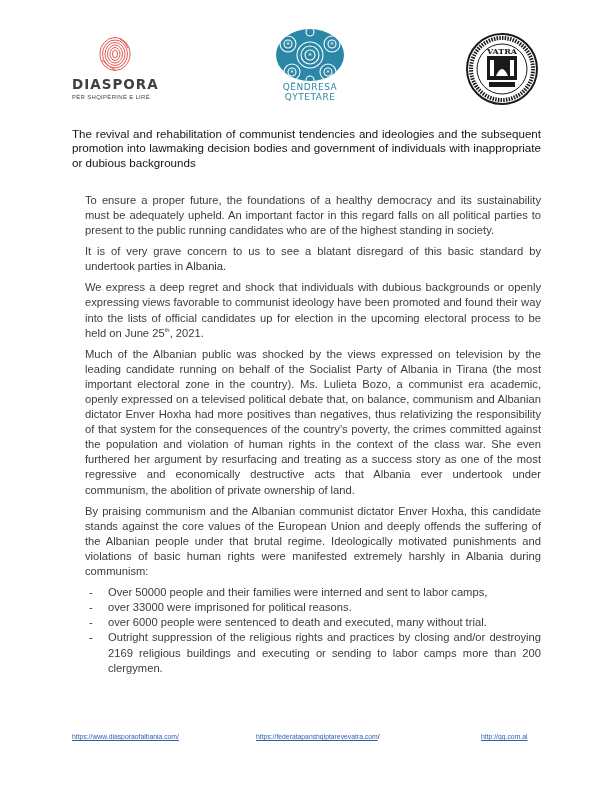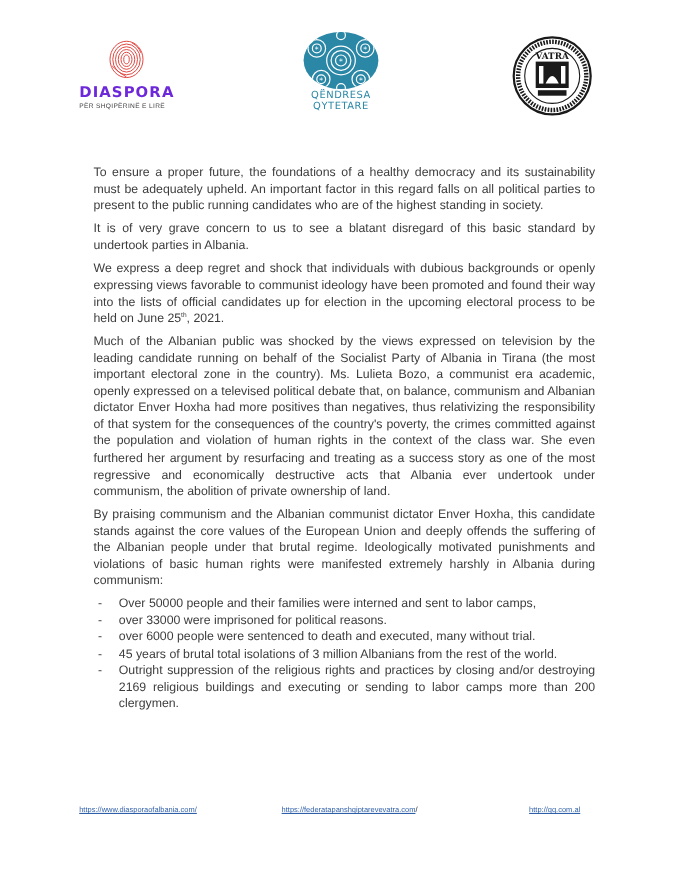--- a/index.html
+++ b/index.html
@@ -2,21 +2,21 @@
 <html><head>
 <meta charset="utf-8">
 <style>
   html, body { margin: 0; padding: 0; background: #ffffff; }
   body { width: 612px; height: 792px; position: relative; overflow: hidden;
          font-family: "Liberation Sans", "DejaVu Sans", sans-serif; color: #3a3a3a; }
   .logos { position: absolute; top: 28px; left: 0; width: 612px; height: 90px; }
   .logo-diaspora { position: absolute; left: 72px; top: 6px; width: 80px; }
   .fingerprint { position: absolute; left: 26px; top: 2px; width: 34px; height: 36px; }
   .diaspora-name { position: absolute; left: 0; top: 42px; font-weight: bold; font-size: 13.5px;
-                   letter-spacing: 1px; color: #6d28d9; font-family: "DejaVu Sans", sans-serif; white-space: nowrap; }
+                   letter-spacing: 1px; color: #404040; font-family: "DejaVu Sans", sans-serif; white-space: nowrap; }
   .diaspora-sub { position: absolute; left: 0; top: 60px; font-size: 6px; color: #444; letter-spacing: 0.3px; white-space: nowrap; }
   .logo-qendresa { position: absolute; left: 270px; top: 0px; width: 80px; text-align: center; }
   .qendresa-mark { width: 72px; height: 54px; display: block; margin: 0 auto; }
   .qendresa-text { font-size: 9px; color: #2a87a6; font-weight: normal; line-height: 10px; letter-spacing: 0.5px; font-family: "DejaVu Sans", sans-serif; }
   .logo-vatra { position: absolute; left: 465px; top: 4px; width: 74px; height: 74px; }
   .content { position: absolute; left: 72px; top: 127px; width: 469px; }
   .title { font-size: 11.6px; line-height: 14.3px; color: #141414; margin: 0; text-align: justify; }
   p.body { font-size: 11.2px; line-height: 15.1px; margin: 0 0 6px 13px; text-align: justify; color: #3c3c3c; }
   .gap1 { height: 23px; }
   sup { font-size: 6px; vertical-align: super; line-height: 0; }
@@ -90,31 +90,32 @@
     <rect x="22" y="24" width="30" height="24" fill="#1a1a1a"></rect>
     <rect x="25" y="28" width="4" height="16" fill="#fff"></rect>
     <rect x="45" y="28" width="4" height="16" fill="#fff"></rect>
     <path d="M31 44 Q37 30 43 44 Z" fill="#fff"></path>
     <text x="37" y="22" text-anchor="middle" font-size="8" font-weight="bold" fill="#1a1a1a" font-family="DejaVu Serif, serif">VATRA</text>
     <rect x="24" y="50" width="26" height="5" fill="#1a1a1a"></rect>
   </svg>
 </div>
 
 <div class="content">
+  <p class="title">The revival and rehabilitation of communist tendencies and ideologies and the subsequent promotion into lawmaking decision bodies and government of individuals with inappropriate or dubious backgrounds</p>
   <div class="gap1"></div>
   <p class="body">To ensure a proper future, the foundations of a healthy democracy and its sustainability must be adequately upheld. An important factor in this regard falls on all political parties to present to the public running candidates who are of the highest standing in society.</p>
   <p class="body">It is of very grave concern to us to see a blatant disregard of this basic standard by undertook parties in Albania.</p>
   <p class="body"><span>We express a deep regret and shock that individuals with dubious backgrounds or openly expressing views favorable to communist ideology have been promoted and found their way into the lists of official candidates up for election in the upcoming electoral process to be held on June 25</span><sup>th</sup><span>, 2021.</span></p>
   <p class="body">Much of the Albanian public was shocked by the views expressed on television by the leading candidate running on behalf of the Socialist Party of Albania in Tirana (the most important electoral zone in the country). Ms. Lulieta Bozo, a communist era academic, openly expressed on a televised political debate that, on balance, communism and Albanian dictator Enver Hoxha had more positives than negatives, thus relativizing the responsibility of that system for the consequences of the country's poverty, the crimes committed against the population and violation of human rights in the context of the class war. She even furthered her argument by resurfacing and treating as a success story as one of the most regressive and economically destructive acts that Albania ever undertook under communism, the abolition of private ownership of land.</p>
   <p class="body">By praising communism and the Albanian communist dictator Enver Hoxha, this candidate stands against the core values of the European Union and deeply offends the suffering of the Albanian people under that brutal regime. Ideologically motivated punishments and violations of basic human rights were manifested extremely harshly in Albania during communism:</p>
   <ul class="facts">
     <li><span class="dash">-</span><span>Over 50000 people and their families were interned and sent to labor camps,</span></li>
     <li><span class="dash">-</span><span>over 33000 were imprisoned for political reasons.</span></li>
     <li><span class="dash">-</span><span>over 6000 people were sentenced to death and executed, many without trial.</span></li>
-    <li><span class="dash">-</span><span>45 years of brutal total isolations of 3 million Albanians from the rest of the world.</span></li>
+    <li><span class="dash">-</span></li>
     <li><span class="dash">-</span><span>Outright suppression of the religious rights and practices by closing and/or destroying 2169 religious buildings and executing or sending to labor camps more than 200 clergymen.</span></li>
   </ul>
 </div>
 
 <div class="footer">
   <a style="left:72px;">https://www.diasporaofalbania.com/</a>
   <span style="position:absolute; left:256px; white-space:nowrap;"><a style="position:static;">https://federatapanshqiptarevevatra.com</a><span class="slash">/</span></span>
   <a style="left:481px;">http://qq.com.al</a>
 </div>
 

